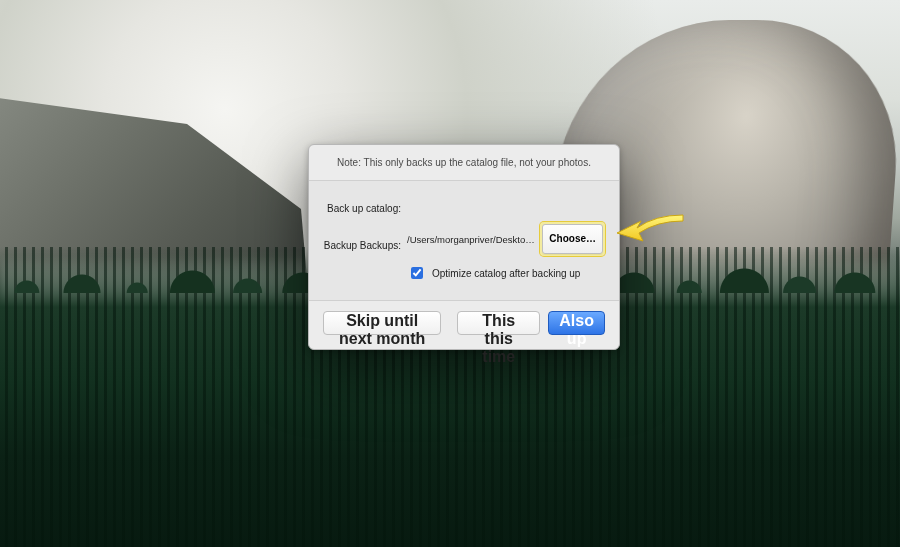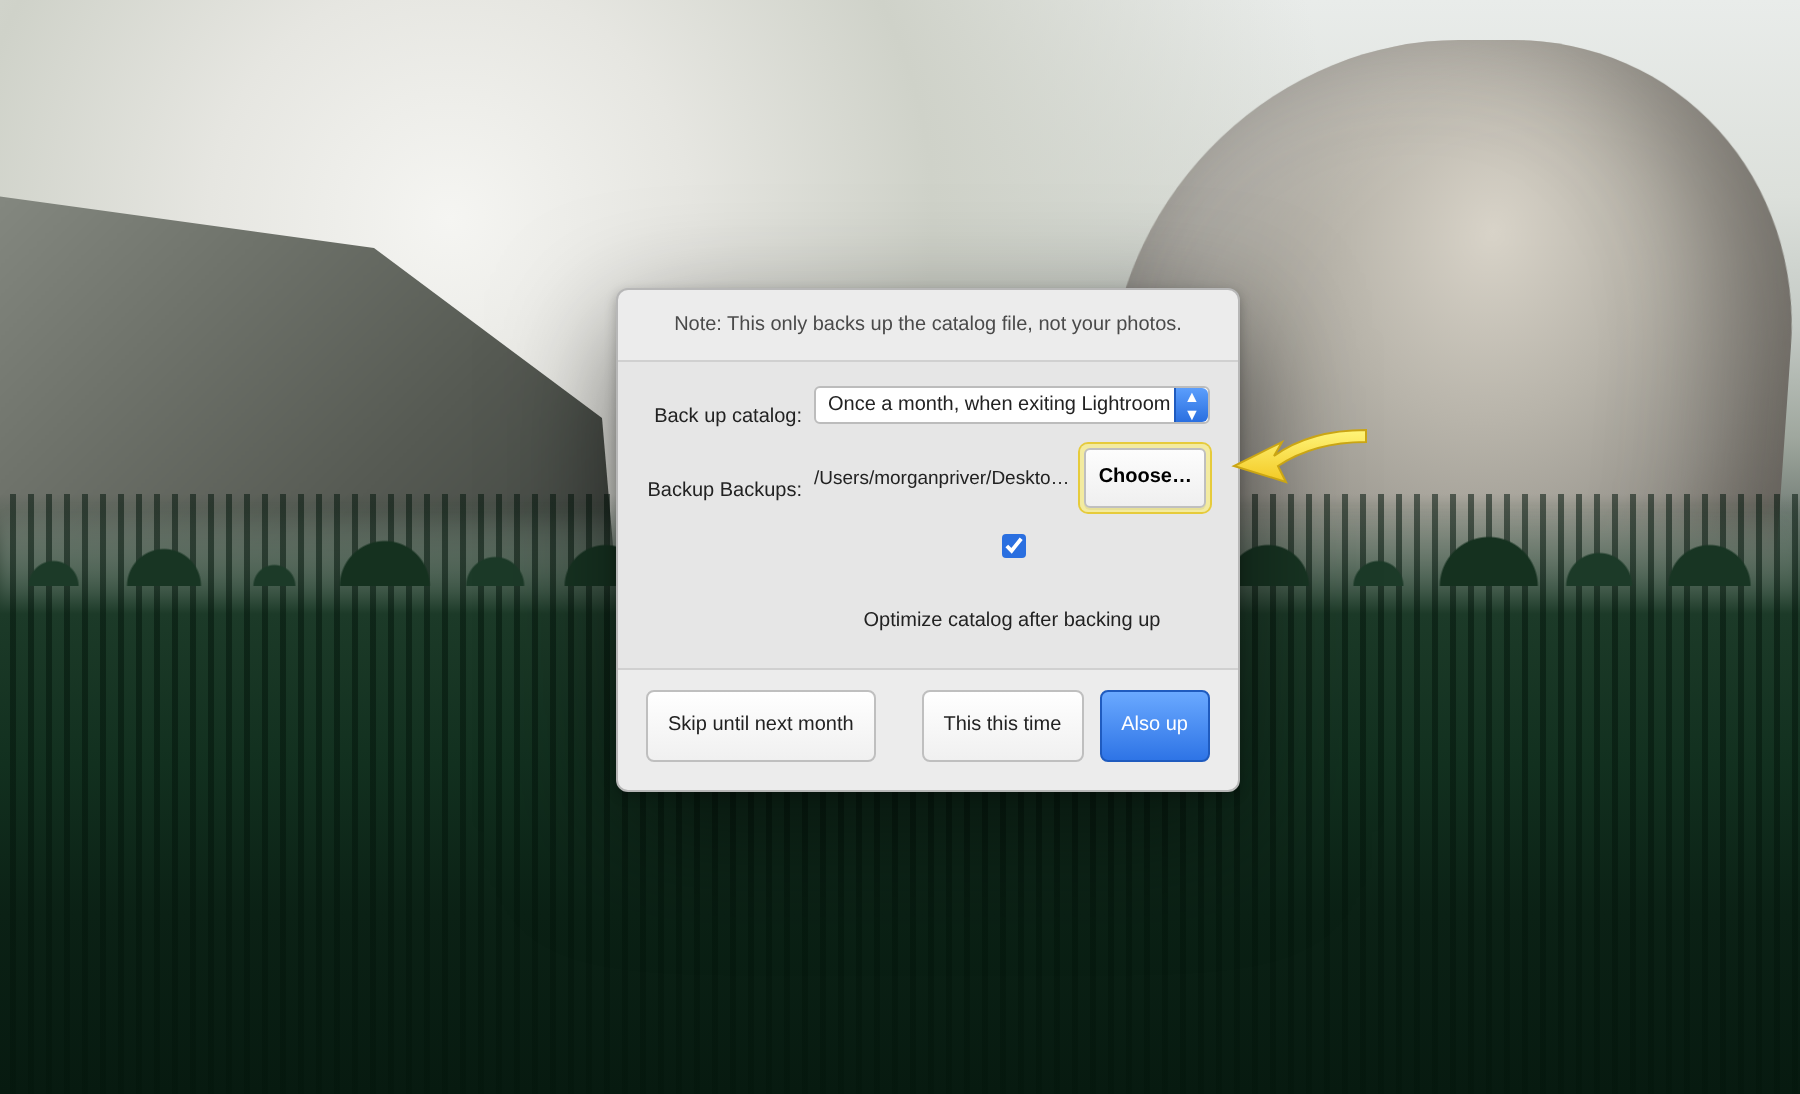--- a/index.html
+++ b/index.html
@@ -207,47 +207,47 @@
     position:relative;
     display:inline-flex;
     padding:2px;
     border-radius:4px;
     background:rgba(255,240,90,0.5);
     box-shadow:0 0 0 1px rgba(230,200,40,0.9);
   }
   .chk-row{
     display:flex;
     align-items:center;
-    gap:23px;
+    gap:6px;
     font-size:10px;
     color:#222;
     margin-left:84px;
     margin-bottom:6px;
-    flex-direction:column;
   }
   input[type=checkbox]{
     width:12px; height:12px;
     accent-color:#2a6fe0;
   }
 
   .footer{
     display:flex;
     align-items:center;
     padding:10px 14px 14px;
     gap:8px;
   }
   .btn{
     background:linear-gradient(#ffffff,#f0f0f0);
     border:1px solid #bfbfbf;
     border-radius:4px;
-    height:36px;
+    height:24px;
     line-height:18px;
     padding:0 10px;
-    font-size:10px;
-    color:#222;
+    font-size:16px;
+    color:#222;
+    font-weight:bold;
   }
   .btn.primary{
     background:linear-gradient(#6aa9ff,#2e74e6);
     border-color:#1f5bbf;
     color:#fff;
   }
   .spacer{flex:1}
 
   
   .arrow {
@@ -271,27 +271,20 @@
 
 <div class="dialog">
 
 
   <div class="note">Note: This only backs up the catalog file, not your photos.</div>
 
   <div class="content">
 
     <div class="row">
       <div class="label">Back up catalog:</div>
-      <div class="select">
-        <span>Once a month, when exiting Lightroom</span>
-        <span class="arrows">
-          <span>▲</span>
-            <span>▼</span>
-        </span>
-      </div>
     </div>
 
     <div class="row">
       <div class="label">Backup Backups:</div>
       <div class="path">/Users/morganpriver/Deskto…s/Template LRCAT/Backups</div>
       <span class="choose-hl">
         <button class="choose-btn">Choose…</button>
       </span>
     </div>
 

